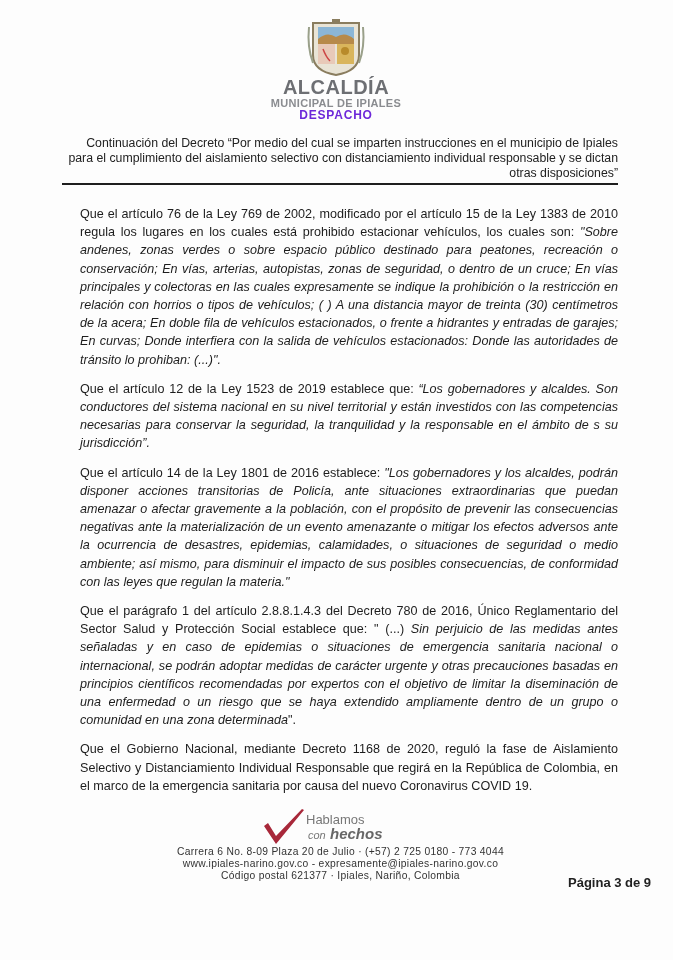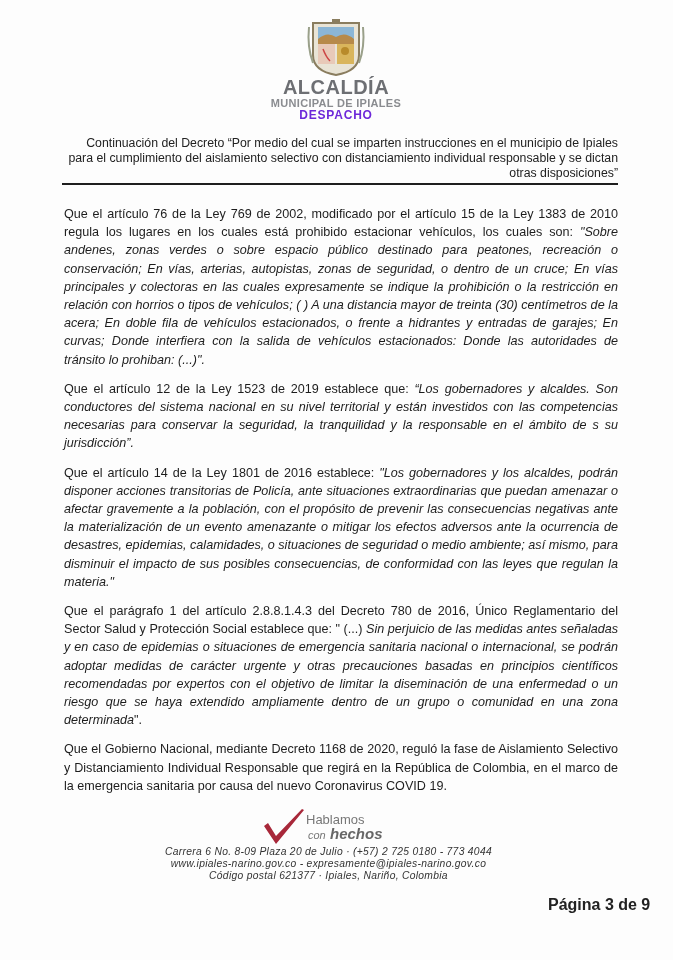--- a/index.html
+++ b/index.html
@@ -9,26 +9,26 @@
   .crest { position:absolute; left:305px; top:17px; width:62px; height:60px; }
   .brand { position:absolute; left:236px; top:76px; width:200px; text-align:center; }
   .brand .t1 { font-size:20px; font-weight:bold; color:#6d6f73; letter-spacing:0.5px; line-height:22px;text-align:center; }
   .brand .t2 { font-size:11px; color:#8a8c90; letter-spacing:0.3px; line-height:10px; font-weight:bold; }
   .brand .t3 { font-size:12px; color:#6d28d9; letter-spacing:0.8px; line-height:14px; font-weight:bold; }
 
   .header-note { position:absolute; left:62px; top:136px; width:556px; font-size:12.3px; line-height:15px; color:#222; text-align:right; }
   .header-rule { position:absolute; left:62px; top:183px; width:556px; height:2px; background:#1e1e1e; }
 
   .body { position:absolute; left:64px; top:205px; width:554px; }
-  .para { font-size:12.6px; line-height:18.2px; text-align:justify; margin:0 0 11px 0; color:#1d1d1d; }
+  .para { font-size:12.6px; line-height:18.2px; text-align:justify; margin:0 0 11px 16px; color:#1d1d1d; }
   .para i { font-style:italic; }
 
   .footer-logo { position:absolute; left:258px; top:806px; width:140px; height:42px; }
-  .footer-addr { position:absolute; left:92px; top:846px; width:473px; text-align:center; font-size:10.3px; line-height:12px; font-style:italic; color:#333; letter-spacing:0.3px; }
-  .page-num { position:absolute; left:548px; top:875px; font-size:16px; font-weight:bold; color:#222;margin-top:21px; }
+  .footer-addr { position:absolute; left:104px; top:846px; width:473px; text-align:center; font-size:10.3px; line-height:12px; color:#333; letter-spacing:0.3px; }
+  .page-num { position:absolute; left:568px; top:875px; font-size:13px; font-weight:bold; color:#222; }
 </style>
 </head>
 <body>
 
 <div class="page">
 
   <svg class="crest" viewBox="0 0 62 60">
     <path d="M8 6 L54 6 L54 38 Q54 54 31 58 Q8 54 8 38 Z" fill="#e9e4d6" stroke="#8a7d5f" stroke-width="2"></path>
     <path d="M4 10 Q2 30 8 46" fill="none" stroke="#9aa08a" stroke-width="2"></path>
     <path d="M58 10 Q60 30 54 46" fill="none" stroke="#9aa08a" stroke-width="2"></path>

